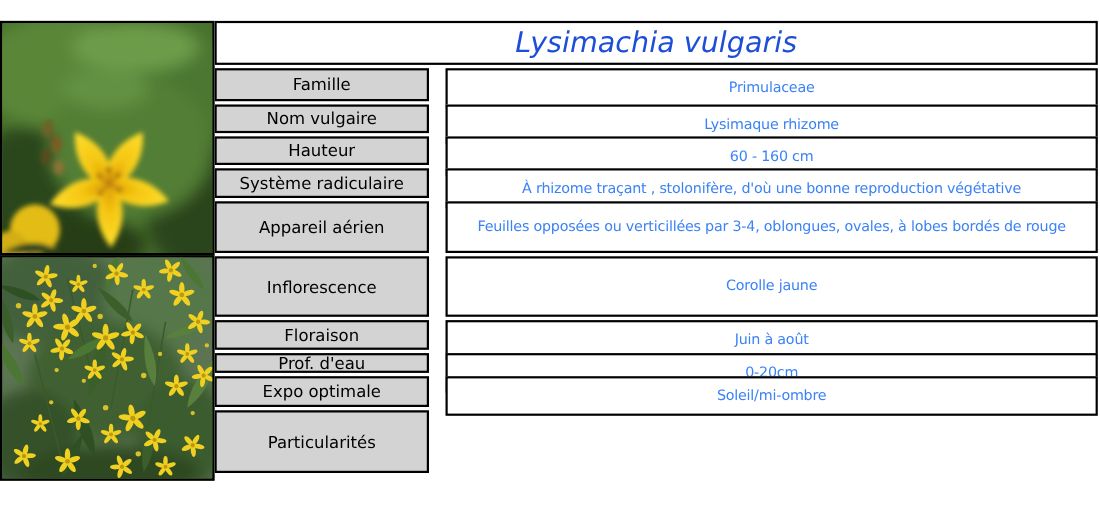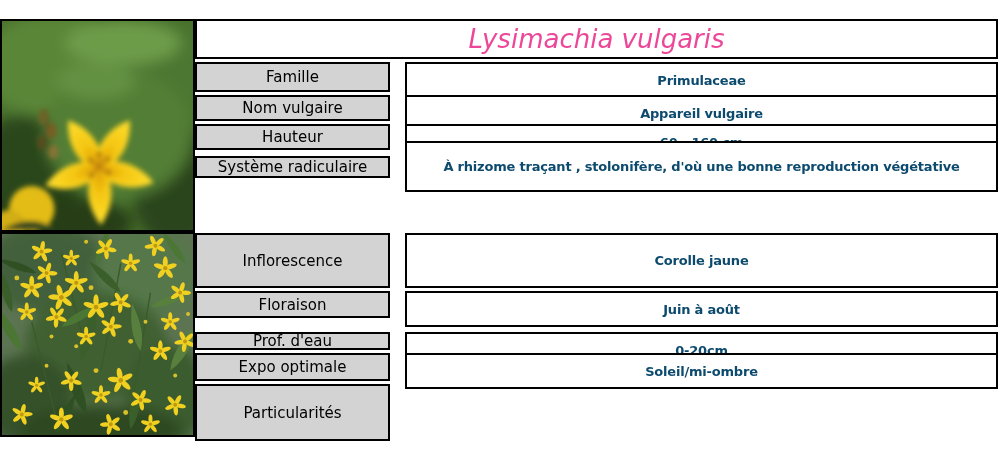--- a/index.html
+++ b/index.html
@@ -19,31 +19,31 @@
   .photo-bottom { height: 205px; }
 
   
   .sheet {
     position: absolute; left: 195px; top: 19px; width: 803px;
     display: flex; flex-direction: column; gap: 3px;
   }
   .title-cell {
     border: 2px solid #000; height: 40px; background: #fff;
     display: flex; align-items: center; justify-content: center;
-    font-style: italic; font-size: 26px; color: #ec4899;
+    font-style: italic; font-size: 26px; color: #1d4ed8;
   }
   .row { display: flex; gap: 15px; }
   .cell { border: 2px solid #000; display: flex; align-items: center; justify-content: center; text-align: center; }
   .label-cell {
     width: 195px; background: #d3d3d3;
     font-size: 15px; color: #000; flex-shrink: 0; padding: 0 4px;
   }
   .value-cell {
-    flex: 1; background: #fff; font-weight: bold;
-    font-size: 13px; letter-spacing: -0.2px; color: #0c4a6e; padding: 16px 4px;
+    flex: 1; background: #fff; font-weight: normal;
+    font-size: 13px; letter-spacing: -0.2px; color: #3b82f6; padding: 16px 4px;
   }
   .r0 { height: 30px; } .r1 { height: 26px; } .r2 { height: 26px; }
   .r3 { height: 27px; } .r4 { height: 47px; } .r5 { height: 55px; }
   .r6 { height: 27px; } .r7 { height: 18px; } .r8 { height: 28px; }
   .r9 { height: 57px; }
 </style>
 </head>
 <body>
 
 <div class="page">
@@ -212,42 +212,44 @@
   <div class="sheet">
     <div class="title-cell">Lysimachia vulgaris</div>
     <div id="rows">
   <div class="row r0" style="margin-bottom:3px;">
     <div class="cell label-cell">Famille</div>
     <div class="cell value-cell">Primulaceae</div>
   </div>
 
   <div class="row r1" style="margin-bottom:3px;">
     <div class="cell label-cell">Nom vulgaire</div>
-    <div class="cell value-cell">Appareil vulgaire</div>
+    <div class="cell value-cell">Lysimaque rhizome</div>
   </div>
 
   <div class="row r2" style="margin-bottom:3px;">
     <div class="cell label-cell">Hauteur</div>
     <div class="cell value-cell">60 - 160 cm</div>
   </div>
 
-  <div class="row r3" style="margin-bottom:3px;align-items:center;">
+  <div class="row r3" style="margin-bottom:3px;">
     <div class="cell label-cell">Système radiculaire</div>
     <div class="cell value-cell">À rhizome traçant , stolonifère, d'où une bonne reproduction végétative</div>
   </div>
 
   <div class="row r4" style="margin-bottom:3px;">
+    <div class="cell label-cell">Appareil aérien</div>
+    <div class="cell value-cell">Feuilles opposées ou verticillées par 3-4, oblongues, ovales, à lobes bordés de rouge</div>
   </div>
 
   <div class="row r5" style="margin-bottom:3px;">
     <div class="cell label-cell">Inflorescence</div>
     <div class="cell value-cell">Corolle jaune</div>
   </div>
 
-  <div class="row r6" style="margin-bottom:14px;">
+  <div class="row r6" style="margin-bottom:3px;">
     <div class="cell label-cell">Floraison</div>
     <div class="cell value-cell">Juin à août</div>
   </div>
 
   <div class="row r7" style="margin-bottom:3px;">
     <div class="cell label-cell">Prof. d'eau</div>
     <div class="cell value-cell">0-20cm</div>
   </div>
 
   <div class="row r8" style="margin-bottom:3px;">

